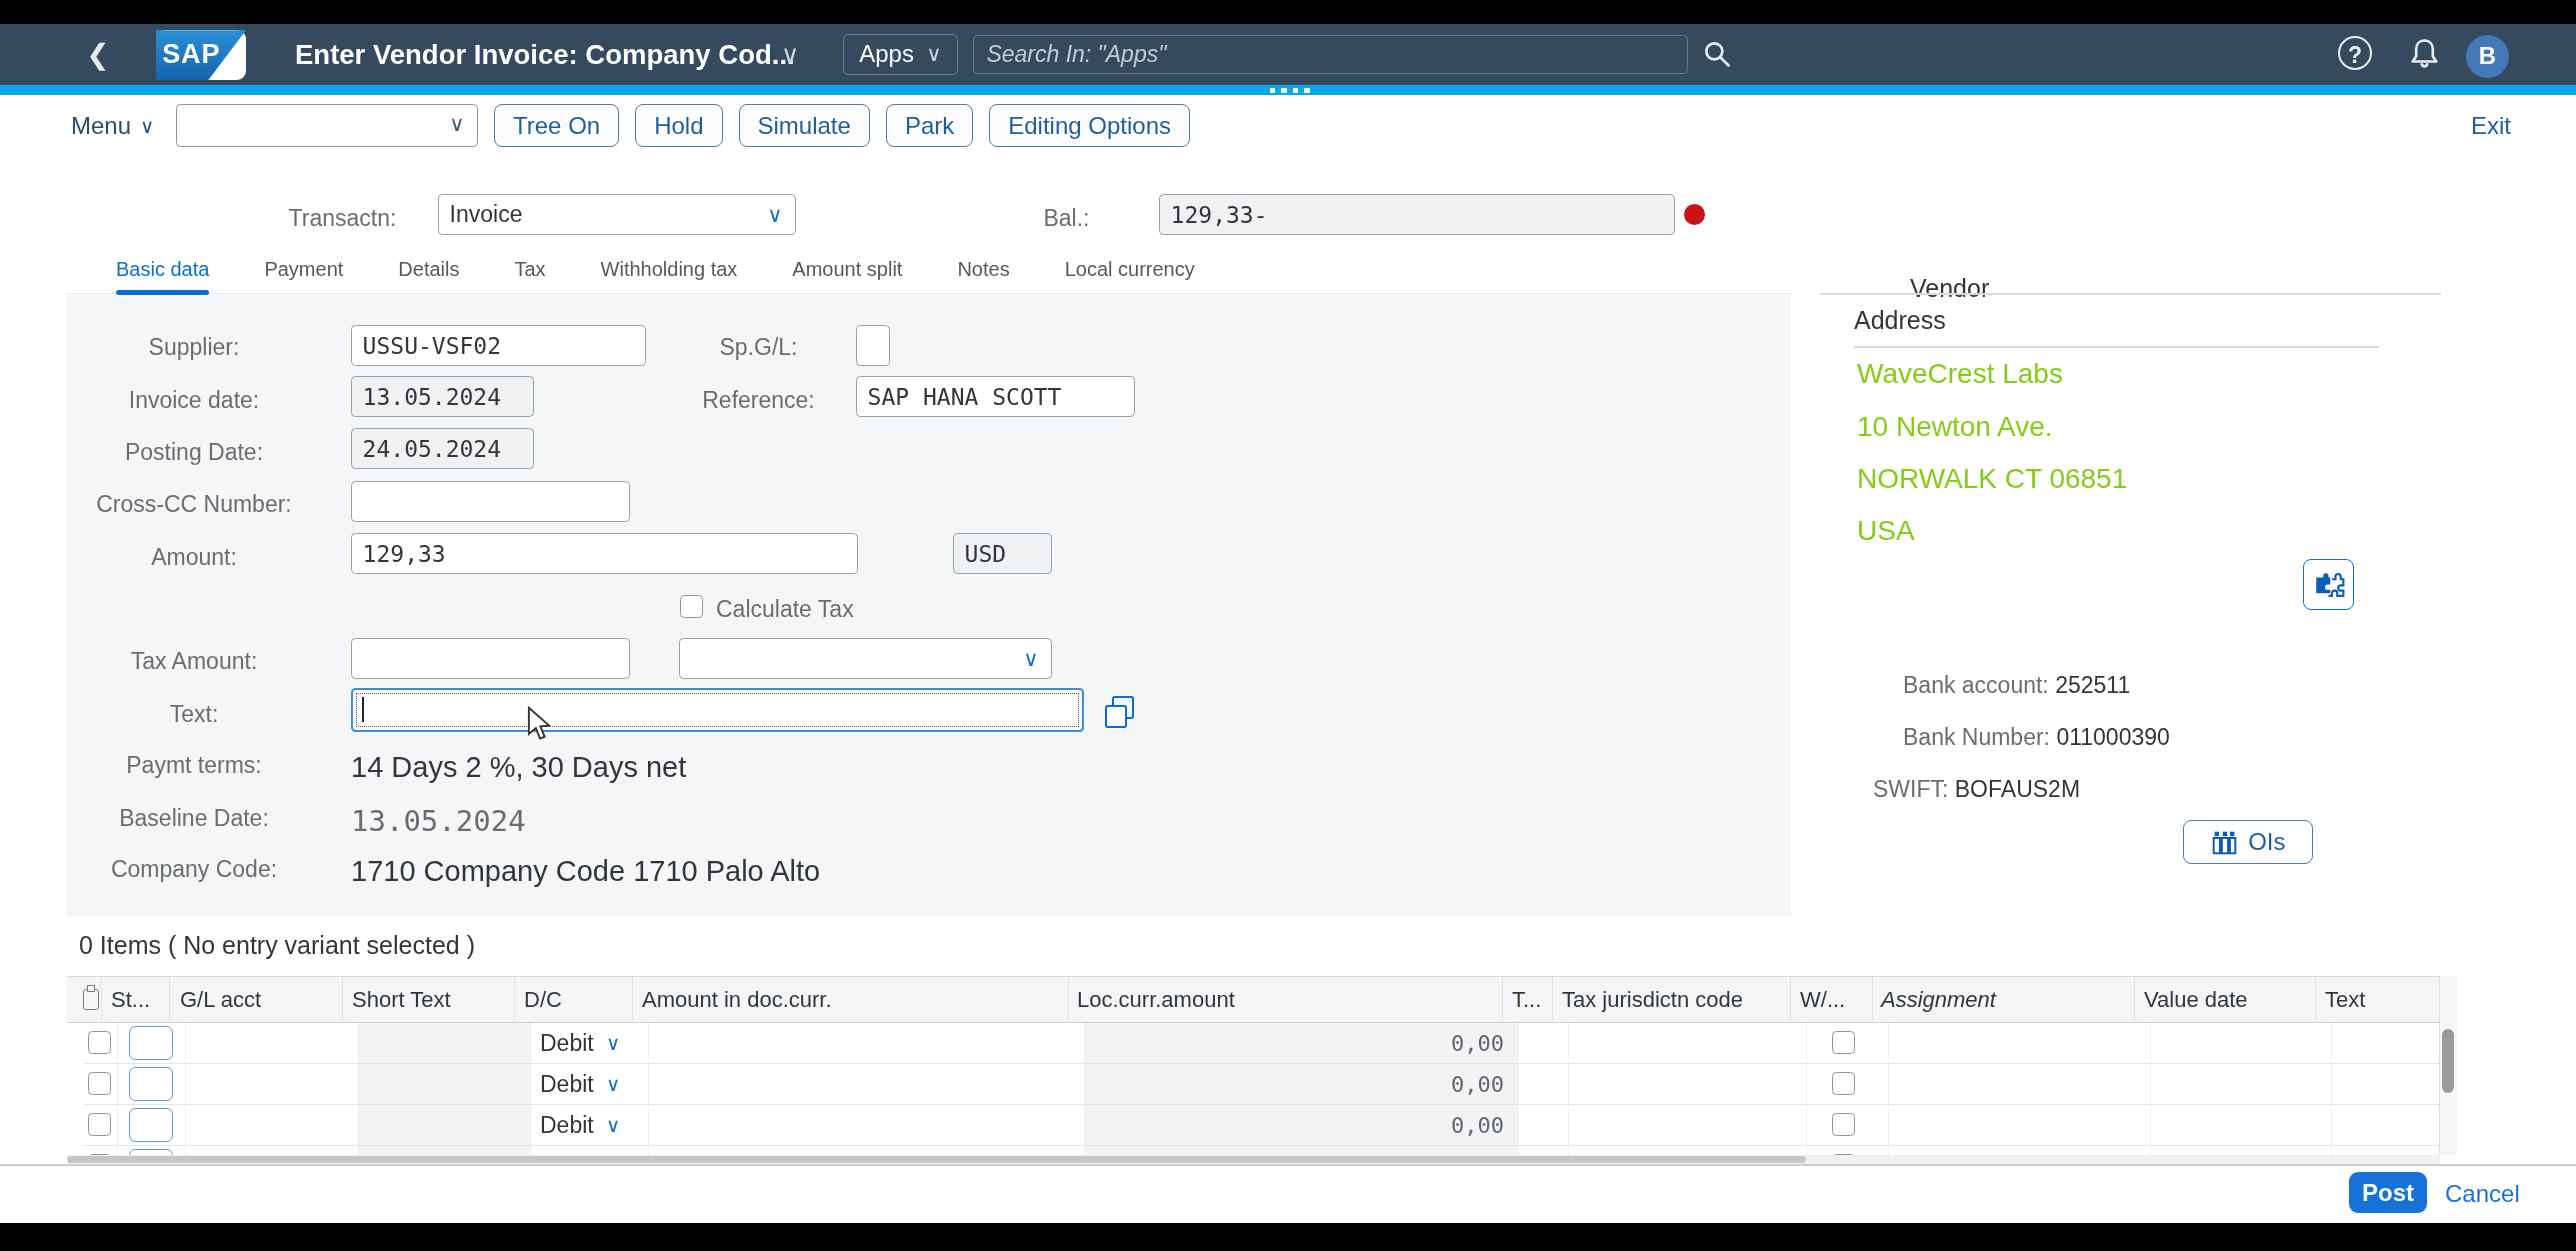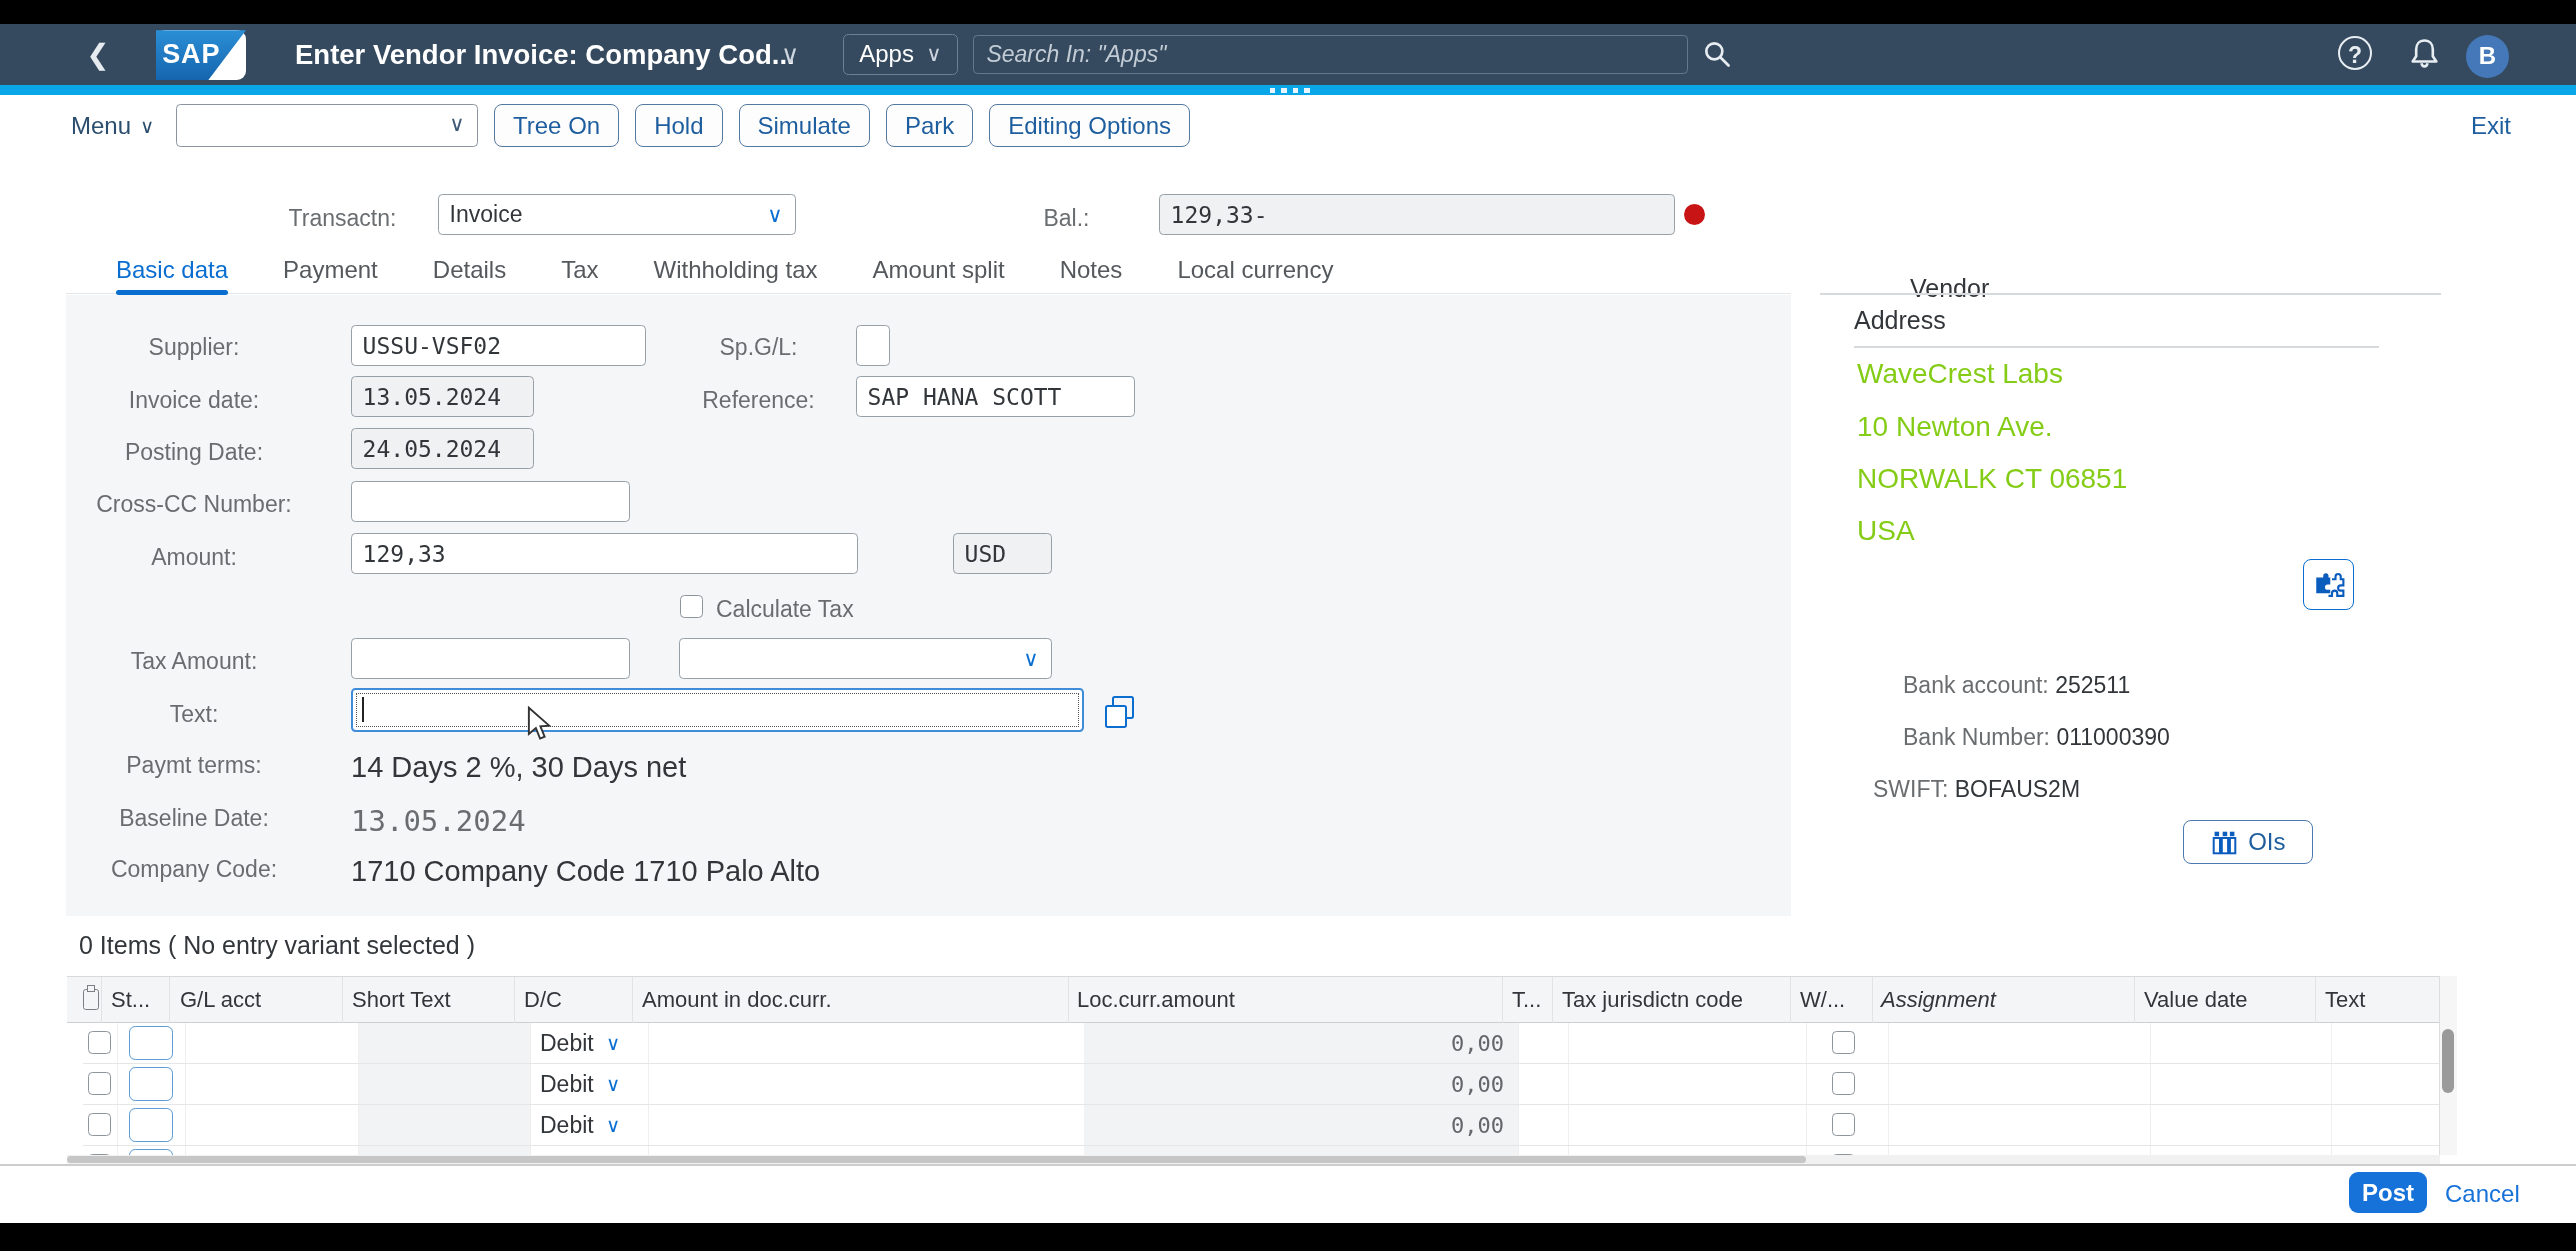--- a/index.html
+++ b/index.html
@@ -41,21 +41,21 @@
   
   .fld-label{position:absolute;font-size:23px;color:#6a6d70;text-align:center;white-space:nowrap;}
   .inp{position:absolute;height:41px;background:#fff;border:1.8px solid #96a0a8;border-radius:4.4px;box-sizing:border-box;font-family:"DejaVu Sans Mono",monospace;font-size:23px;color:#32363a;display:flex;align-items:center;padding:0 10.6px;}
   .inp.ro{background:#f0f1f2;}
   .sel{position:absolute;height:41px;background:#fff;border:1.8px solid #96a0a8;border-radius:4.4px;box-sizing:border-box;font-size:23px;color:#32363a;display:flex;align-items:center;padding:0 10.6px;cursor:pointer;}
   .sel .chev{position:absolute;right:12.4px;color:#0a6ed1;font-size:21px;}
   .err-dot{position:absolute;left:1684px;top:204px;width:21px;height:21px;border-radius:50%;background:#c81414;}
 
   
   .tabstrip{position:absolute;left:66px;top:250px;width:1725px;height:44px;border-bottom:1.8px solid #e4e7ea;box-sizing:border-box;display:flex;gap:55px;padding-left:50px;}
-  .tab{position:relative;font-size:24px;color:#55595d;line-height:39px;cursor:pointer;white-space:nowrap;}
+  .tab{position:relative;font-size:20px;color:#55595d;line-height:39px;cursor:pointer;white-space:nowrap;}
   .tab.active{color:#0a6ed1;}
   .tab.active::after{content:"";position:absolute;left:0;right:0;bottom:-1.8px;height:5.3px;background:#0a6ed1;border-radius:2.7px;}
 
   .form-panel{position:absolute;left:66px;top:295px;width:1725px;height:621px;background:#f5f6f7;}
 
   .static-val{position:absolute;font-size:29px;color:#32363a;white-space:nowrap;}
   .static-val.mono{font-family:"DejaVu Sans Mono",monospace;color:#6a6d70;}
 
   .chk{position:absolute;width:23px;height:23px;background:#fff;border:1.8px solid #8c949c;border-radius:4.4px;box-sizing:border-box;cursor:pointer;}
 

